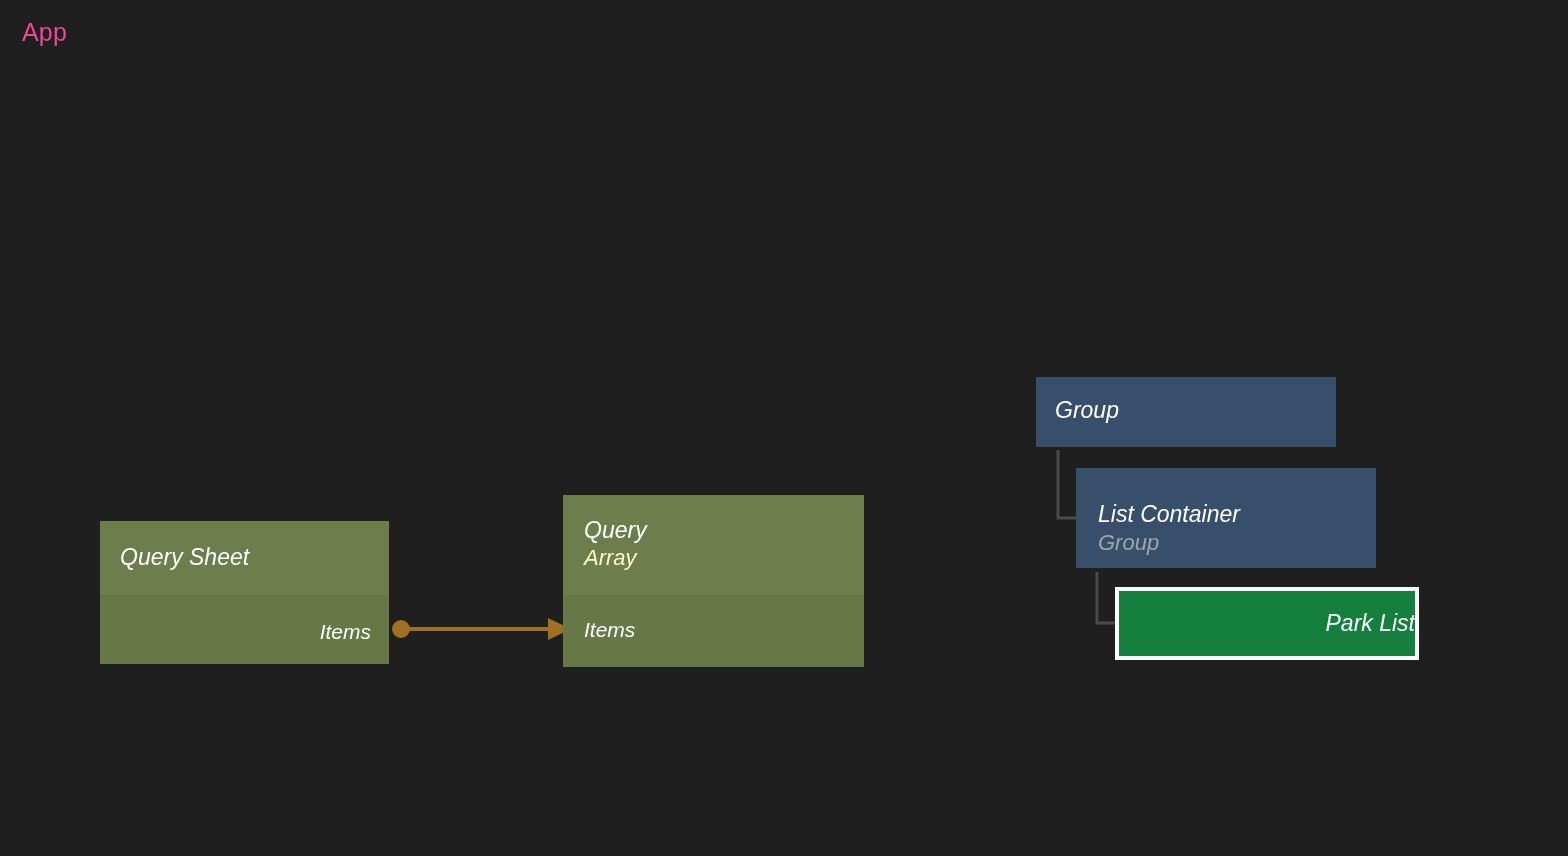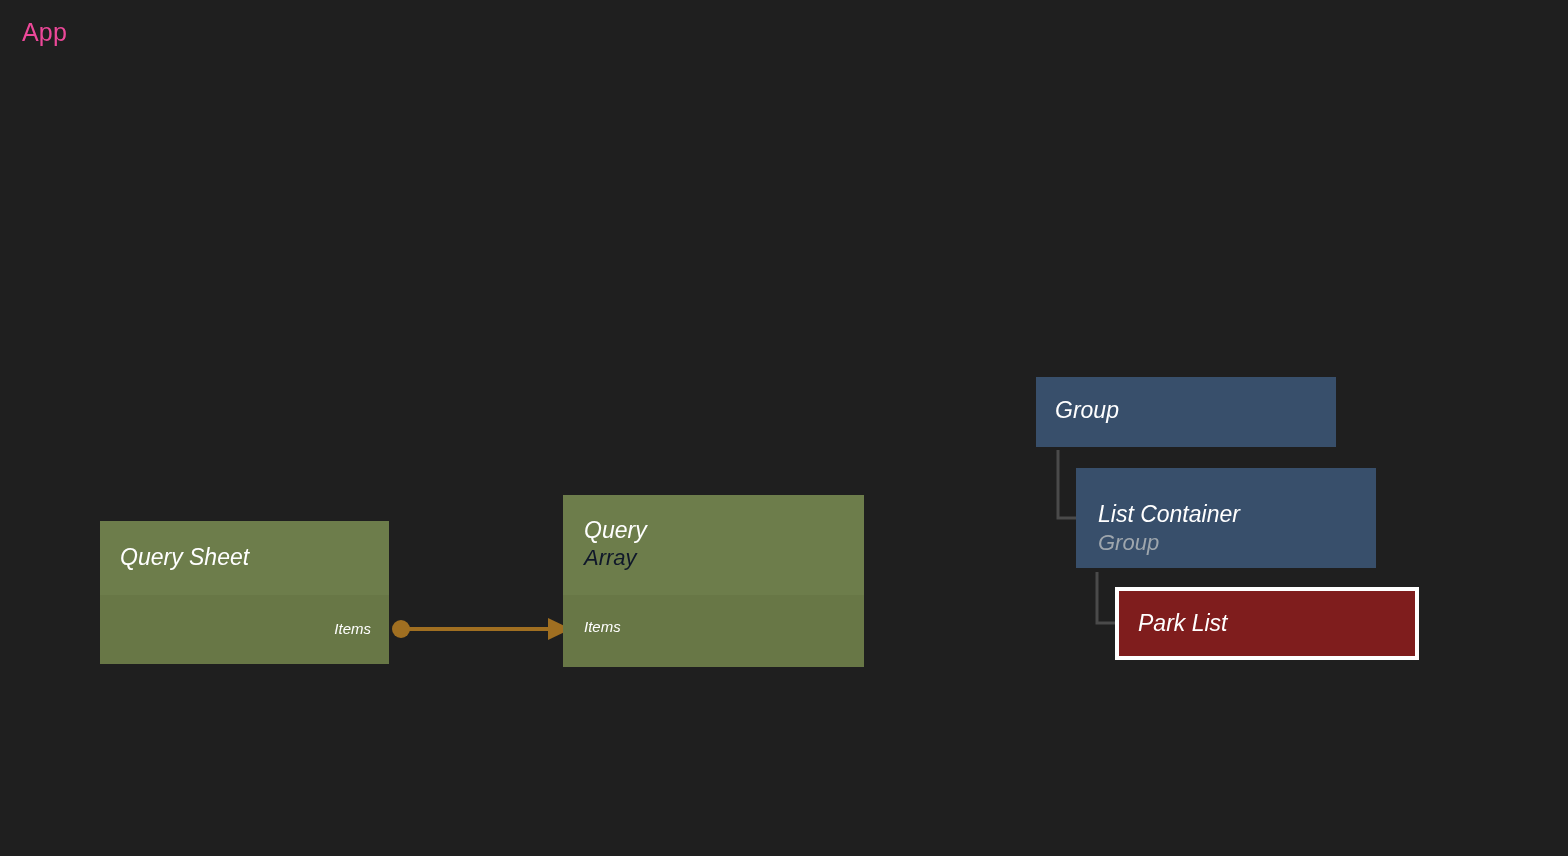--- a/index.html
+++ b/index.html
@@ -52,41 +52,42 @@
     box-sizing: border-box;
     position: relative;
   }
   .node-title {
     color: #ffffff;
     font-size: 23px;
     line-height: 1.05;
     white-space: nowrap;
   }
   .node-subtitle {
-    color: #0f172a;
+    color: #fef9c3;
     font-size: 22px;
     line-height: 1.1;
     white-space: nowrap;
   }
   .port-row {
     position: absolute;
-    font-size: 15px;
+    font-size: 21px;
     color: #ffffff;
     white-space: nowrap;
     text-align: right;
   }
 
   
   .node-blue {
     background: #384f6b;
     color: #ffffff;
   }
   .node-blue.selected {
-    background: #7f1d1d;
+    background: #15803d;
     border: 4px solid #ffffff;
+    text-align: right;
   }
   .blue-title {
     color: #ffffff;
     font-size: 23px;
     line-height: 1.1;
     white-space: nowrap;
   }
   .blue-subtitle {
     color: #9ea6ad;
     font-size: 22px;

